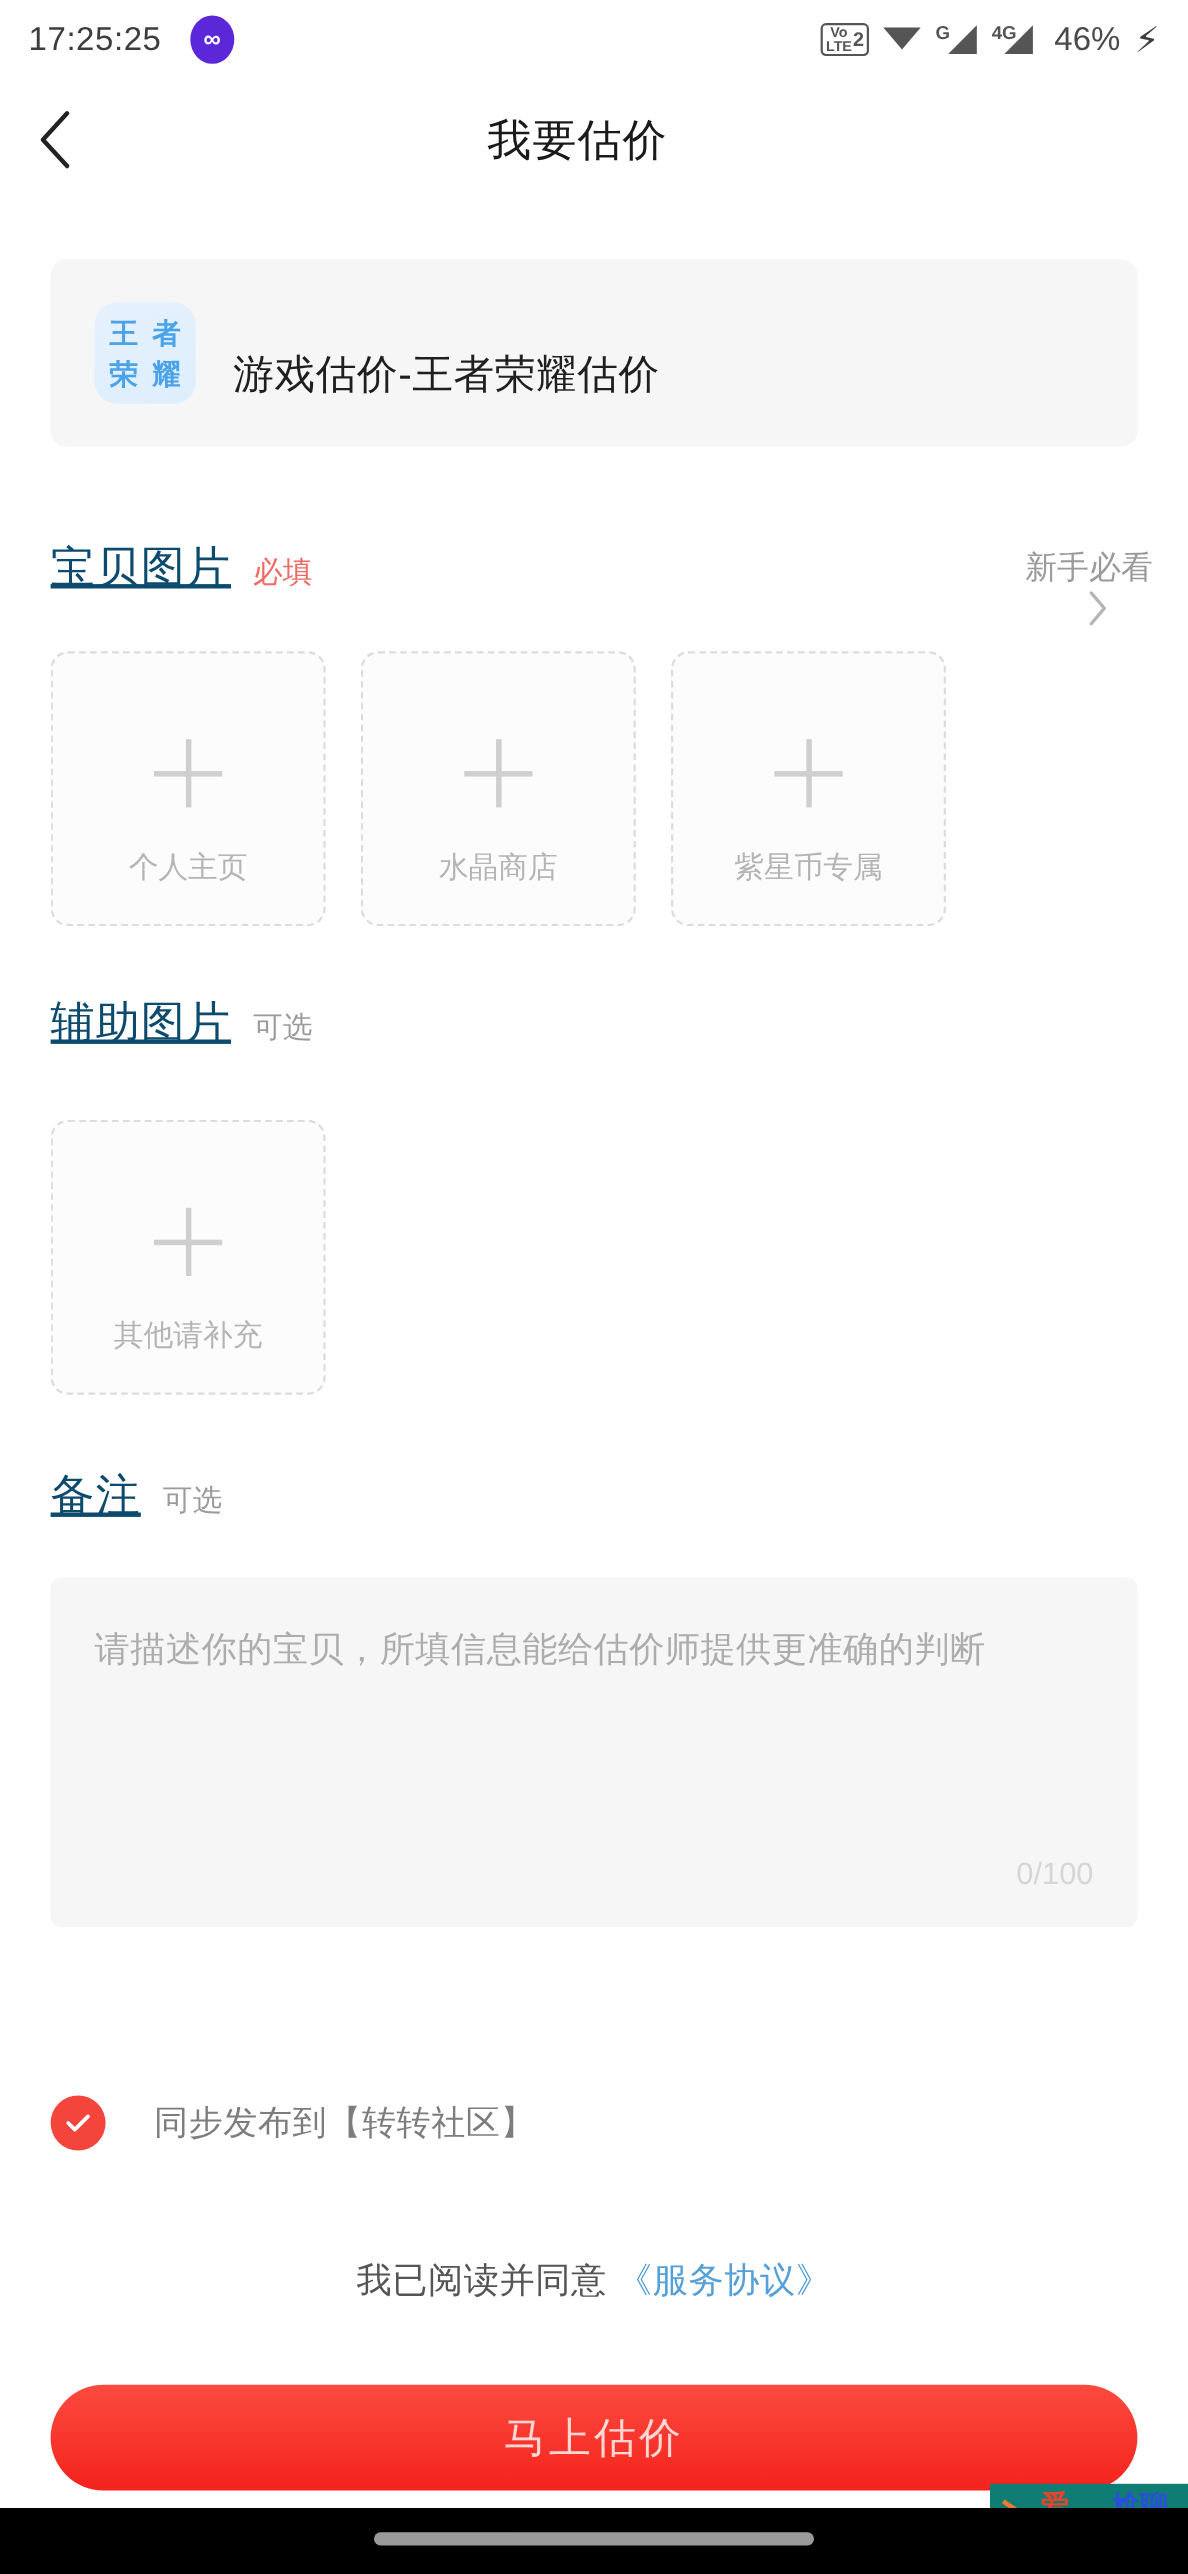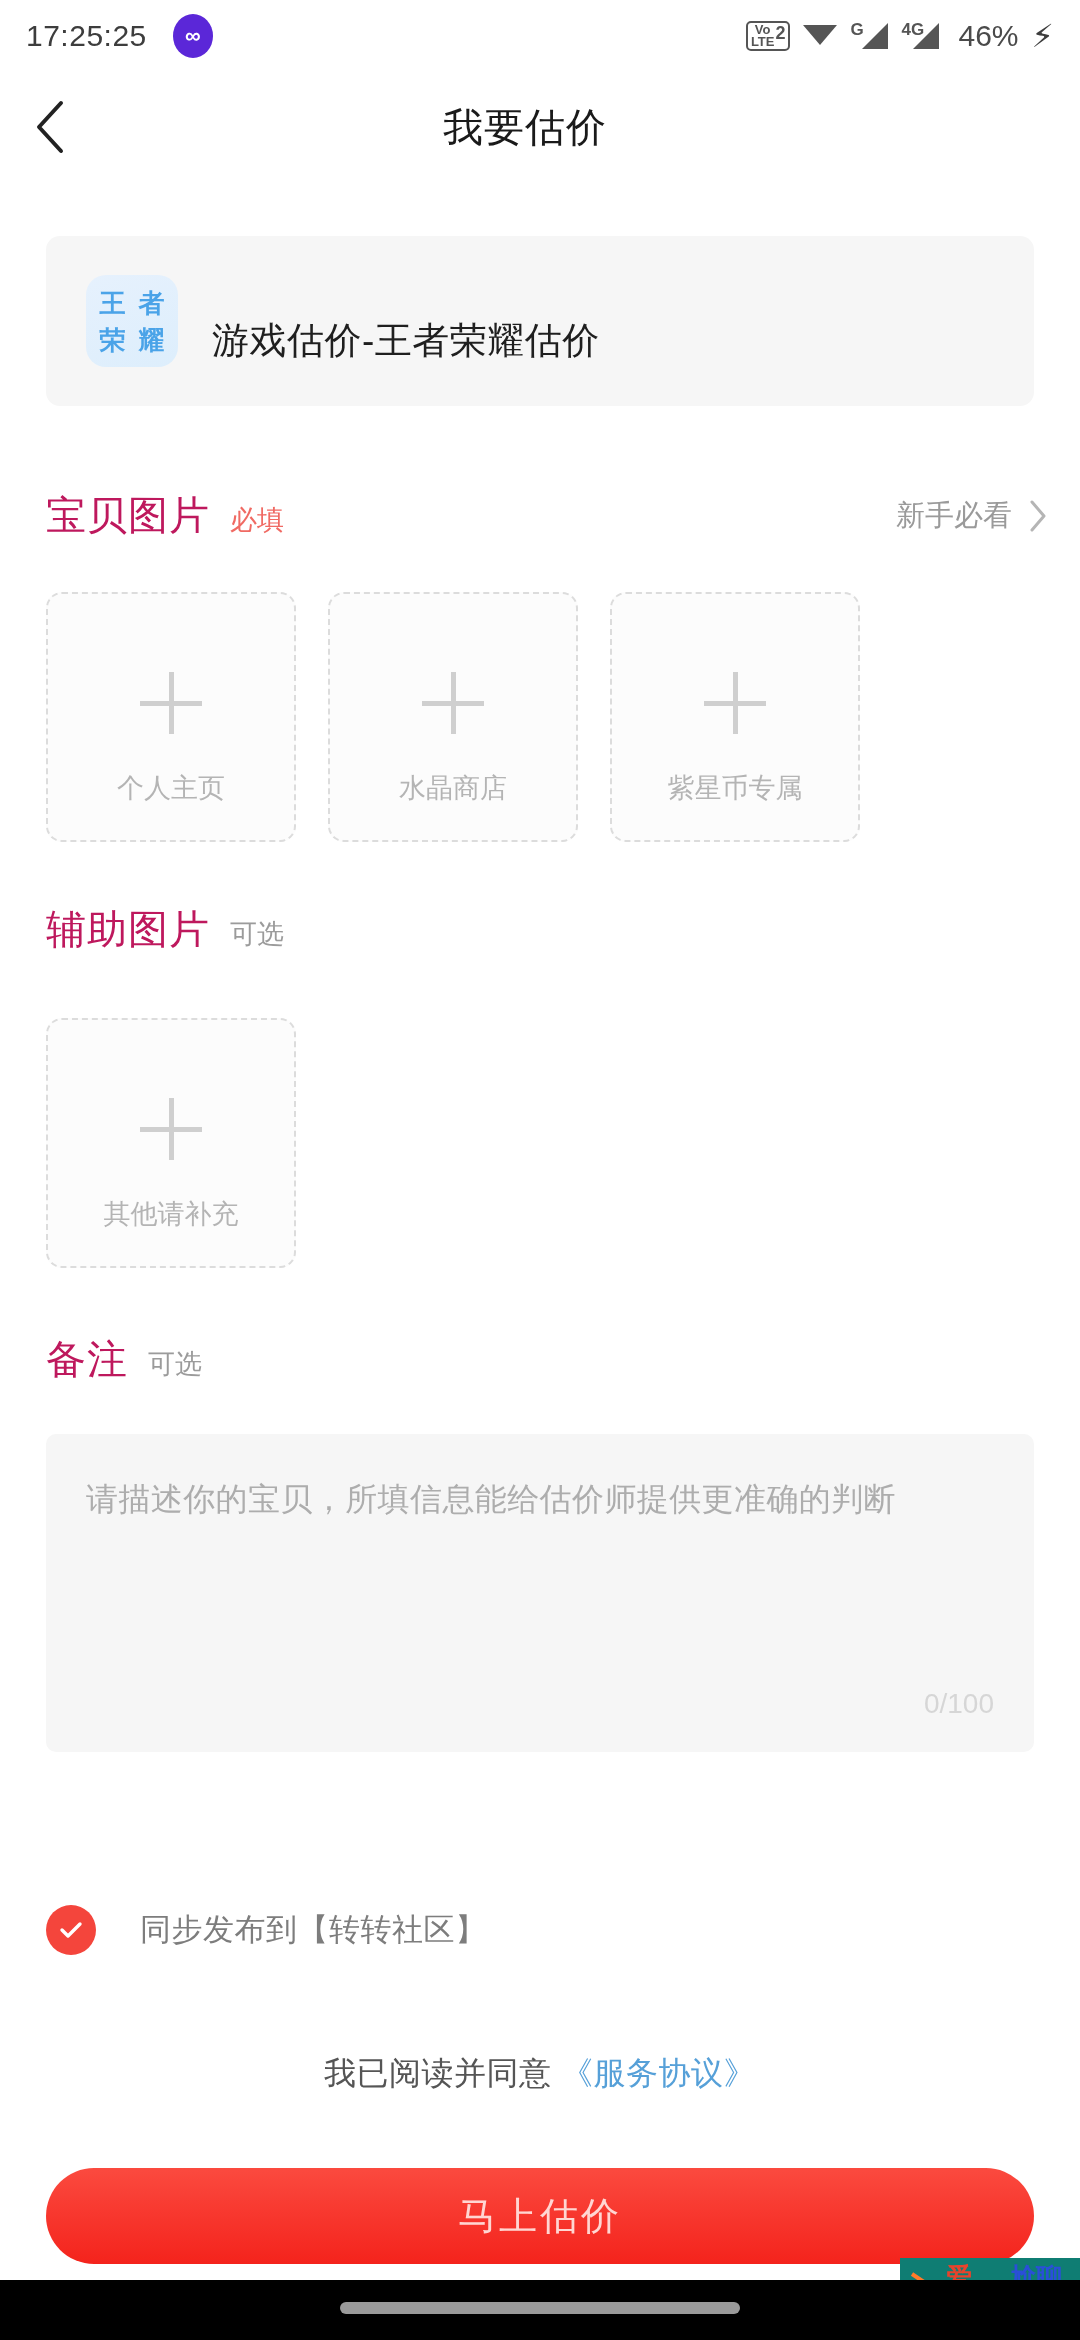--- a/index.html
+++ b/index.html
@@ -18,21 +18,21 @@
   .sb-time { font-size:30px; color:#3d3d3d; letter-spacing:.5px; }
   .sb-appicon {
     width:40px; height:44px; margin-left:26px; border-radius:50%;
     background:#5b27d8; display:flex; align-items:center; justify-content:center;
     color:#fff; font-size:22px; font-weight:bold;
   }
   .sb-right { margin-left:auto; display:flex; align-items:center; gap:13px; }
   .ic-volte {
     border:2.5px solid #555; border-radius:5px; padding:1px 3px;
     font-size:13px; line-height:12px; color:#555; font-weight:bold; text-align:center;
-    display:flex; align-items:flex-start; gap:1px;
+    display:flex; align-items:center; gap:1px;
   }
   .ic-volte .stack { display:flex; flex-direction:column; line-height:12px; }
   .ic-volte .two { font-size:18px; line-height:18px; }
   .ic-wifi { width:34px; height:26px; position:relative; }
   .ic-wifi i {
     position:absolute; left:0; top:2px; width:0; height:0;
     border-left:17px solid transparent; border-right:17px solid transparent;
     border-top:20px solid #555;
   }
   .sig { position:relative; display:flex; align-items:flex-end; gap:2px; }
@@ -65,26 +65,26 @@
     background:linear-gradient(160deg,#e6f1fd 0%,#ddeefc 100%);
     display:grid; grid-template-columns:1fr 1fr; grid-template-rows:1fr 1fr;
     align-items:center; justify-items:center;
     font-size:26px; color:#4aa3e8; font-weight:bold; line-height:1;
     padding:9px 7px;
   }
   .game-title { margin-left:34px; font-size:37px; color:#1f1f1f; letter-spacing:.5px;margin-top:40px; }
 
   
   .sec-head { position:absolute; left:46px; display:flex; align-items:baseline; }
-  .sec-title { font-size:40px; color:#be185d; letter-spacing:1px; }
+  .sec-title { font-size:40px; color:#0c4a6e; letter-spacing:1px;text-decoration:underline; }
   .tag-required { font-size:27px; color:#f06a63; margin-left:20px; }
   .tag-optional { font-size:27px; color:#9b9b9b; margin-left:20px; }
   .newbie {
     position:absolute; right:32px; display:flex; align-items:center;
-    font-size:29px; color:#9a9a9a;
+    font-size:29px; color:#9a9a9a;flex-direction:column;
   }
   .newbie .chev { margin-left:16px; display:flex; }
 
   
   .upload-row { position:absolute; left:46px; display:flex; gap:32px; }
   .upload-box {
     width:250px; height:250px; border:2px dashed #dcdcdc; border-radius:16px;
     background:#fcfcfc; position:relative;
     display:flex; flex-direction:column; align-items:center; justify-content:center;
   }

